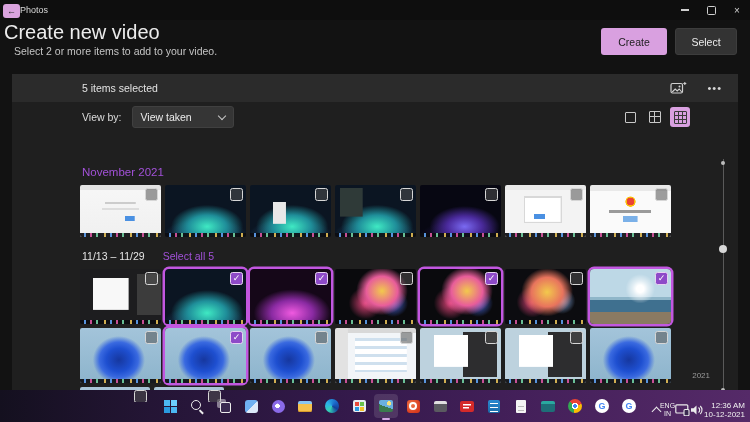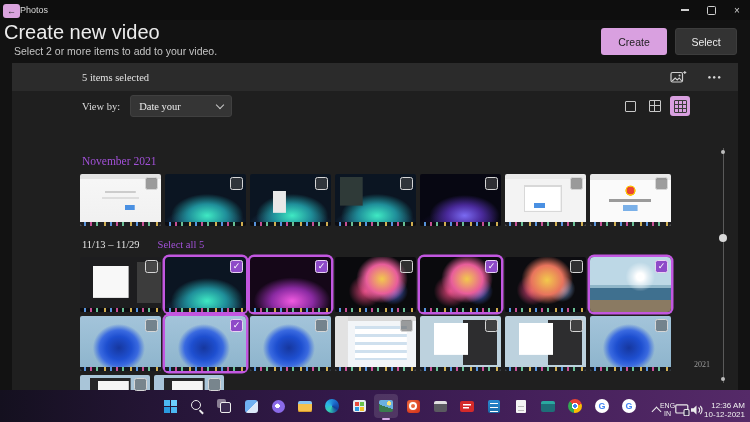--- a/index.html
+++ b/index.html
@@ -15,21 +15,21 @@
   .wc .min{display:block;width:8px;height:1.5px;background:#cfcfcf;}
   .wc .max{display:block;width:7px;height:7px;border:1.2px solid #cfcfcf;border-radius:1.5px;}
   
   .page-title{position:absolute;left:4px;top:21px;font-size:20px;font-weight:400;color:#ececec;}
   .page-sub{position:absolute;left:14px;top:45px;font-size:10.5px;color:#c4c4c4;}
   .actions{position:absolute;top:28px;right:13px;display:flex;gap:8px;}
   .btn{height:27px;border-radius:3px;font-size:10.5px;display:flex;align-items:center;justify-content:center;border:none;}
   .btn-create{width:66px;background:#d9a0e0;color:#1d1d1d;}
   .btn-cancel{width:62px;background:#333333;color:#ececec;border:1px solid #3d3d3d;}
   
-  .panel{position:absolute;left:12px;top:63px;width:726px;height:328px;background:#1f1f1f;overflow:hidden;font-family:Liberation Serif, serif;}
+  .panel{position:absolute;left:12px;top:74px;width:726px;height:328px;background:#1f1f1f;overflow:hidden;}
   .cmdbar{height:28px;background:#2b2b2b;display:flex;align-items:center;}
   .sel-status{margin-left:70px;font-size:10.5px;color:#e2e2e2;}
   .cmd-icons{margin-left:auto;margin-right:16px;display:flex;align-items:center;gap:20px;}
   .more-dots{font-size:11px;color:#d8d8d8;letter-spacing:1px;}
   .filter-row{height:30px;display:flex;align-items:center;padding-left:70px;padding-right:48px;}
   .viewby-label{font-size:10.5px;color:#dcdcdc;}
   .dropdown{margin-left:10px;width:84px;height:20px;background:#353535;border:1px solid #404040;border-radius:3px;
     display:flex;align-items:center;padding:0 8px;font-size:10.5px;color:#ececec;}
   .chev{width:5px;height:5px;border-right:1.2px solid #c8c8c8;border-bottom:1.2px solid #c8c8c8;
     transform:rotate(45deg);margin-left:auto;margin-top:-3px;}
@@ -206,21 +206,21 @@
             <path d="M14.8 1 v3 M13.3 2.5 h3" stroke="#d0d0d0" stroke-width="1.1"></path>
           </svg>
         </span>
         <span class="more-dots">•••</span>
       </div>
     </div>
 
     <div class="filter-row">
       <span class="viewby-label">View by:</span>
       <div class="dropdown">
-        <span>Date your</span>
+        <span>View taken</span>
         <span class="chev"></span>
       </div>
       <div class="view-toggles">
         <div class="vt vt-large"></div>
         <div class="vt vt-medium"></div>
         <div class="vt vt-small"></div>
       </div>
     </div>
 
     <div class="sections">

